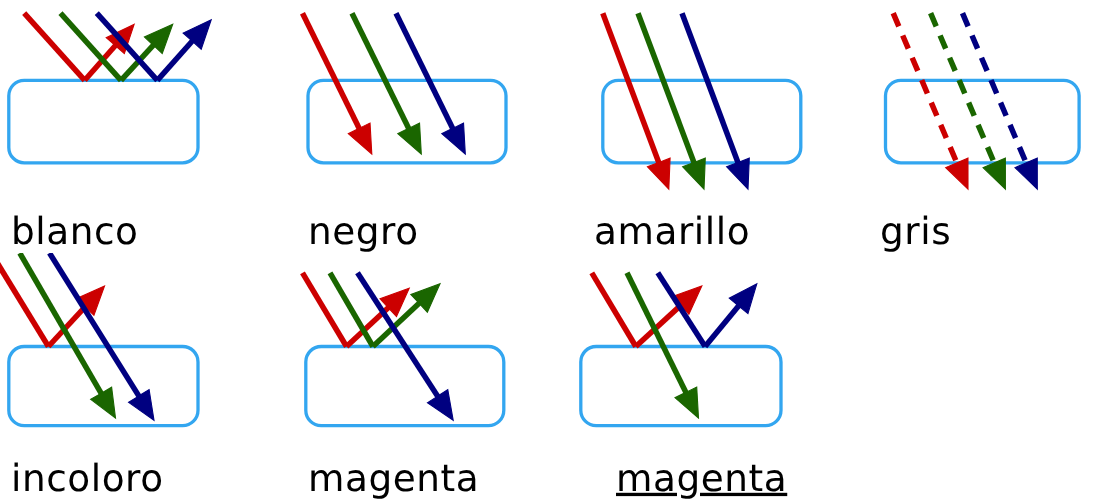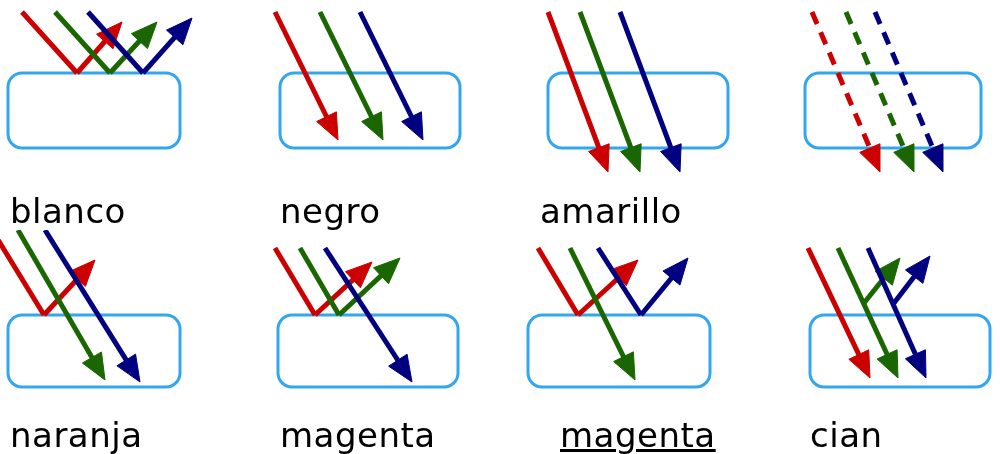--- a/index.html
+++ b/index.html
@@ -103,33 +103,34 @@
           <line x1="32" y1="12" x2="58" y2="73" stroke="#cc0000" stroke-width="5" stroke-linecap="butt" stroke-dasharray="13 9"></line>
           <line x1="58" y1="73" x2="93.36065260344512" y2="156.35010970812064" stroke="#cc0000" stroke-width="5" stroke-linecap="butt" stroke-dasharray="13 9"></line>
           <polygon points="100,172 79.71930438111177,152.3609219866612 88.02295205362658,148.83816236801854 91.6684559098526,147.29158497446812 99.97210358236741,143.76882535582547" fill="#cc0000" stroke="#cc0000" stroke-width="1" stroke-linejoin="miter"></polygon>
           <line x1="66" y1="12" x2="92" y2="73" stroke="#1a6600" stroke-width="5" stroke-linecap="butt" stroke-dasharray="13 9"></line>
           <line x1="92" y1="73" x2="127.36065260344512" y2="156.35010970812064" stroke="#1a6600" stroke-width="5" stroke-linecap="butt" stroke-dasharray="13 9"></line>
           <polygon points="134,172 113.71930438111177,152.3609219866612 122.02295205362658,148.83816236801854 125.6684559098526,147.29158497446812 133.97210358236742,143.76882535582547" fill="#1a6600" stroke="#1a6600" stroke-width="1" stroke-linejoin="miter"></polygon>
           <line x1="95" y1="12" x2="121" y2="73" stroke="#000080" stroke-width="5" stroke-linecap="butt" stroke-dasharray="13 9"></line>
           <line x1="121" y1="73" x2="156.36065260344512" y2="156.35010970812064" stroke="#000080" stroke-width="5" stroke-linecap="butt" stroke-dasharray="13 9"></line>
           <polygon points="163,172 142.71930438111178,152.3609219866612 151.0229520536266,148.83816236801854 154.6684559098526,147.29158497446812 162.97210358236742,143.76882535582547" fill="#000080" stroke="#000080" stroke-width="1" stroke-linejoin="miter"></polygon>
         </svg>
+        <div class="panel-label indent-1">gris</div>
       </div>
       <div class="panel">
         <svg width="260" height="224" viewBox="0 0 260 224" class="panel-svg">
           <rect x="8" y="85" width="172" height="72" rx="14" ry="14" fill="#ffffff" stroke="#33a6f0" stroke-width="3"></rect>
           <line x1="-8" y1="0" x2="44" y2="85" stroke="#cc0000" stroke-width="5" stroke-linecap="butt"></line>
           <line x1="44" y1="85" x2="83.44102741856844" y2="42.46555866624972" stroke="#cc0000" stroke-width="5" stroke-linecap="butt"></line>
           <polygon points="95,30 85.38752107126626,56.54430727754352 78.77344229658553,50.411252413748656 75.86970039550619,47.71869174183871 69.25562162082545,41.58563687804385" fill="#cc0000" stroke="#cc0000" stroke-width="1" stroke-linejoin="miter"></polygon>
           <line x1="18" y1="0" x2="96.47079247387862" y2="135.29446978254936" stroke="#1a6600" stroke-width="5" stroke-linecap="butt"></line>
           <polygon points="105,150 82.43998658405216,133.0280880666834 90.24256791119363,128.50259089694137 93.66809142067036,126.51578726144486 101.47067274781183,121.9902900917028" fill="#1a6600" stroke="#1a6600" stroke-width="1" stroke-linejoin="miter"></polygon>
           <line x1="45" y1="0" x2="130.99001801994595" y2="137.5840288319135" stroke="#000080" stroke-width="5" stroke-linecap="butt"></line>
           <polygon points="140,152 116.89204621586136,135.7820324359027 124.54099091798726,131.001441997074 127.8990642018474,128.9026461946614 135.54800890397328,124.12205575583272" fill="#000080" stroke="#000080" stroke-width="1" stroke-linejoin="miter"></polygon>
         </svg>
-        <div class="panel-label">naranja</div>
+        <div class="panel-label">incoloro</div>
       </div>
       <div class="panel">
         <svg width="260" height="224" viewBox="0 0 260 224" class="panel-svg">
           <rect x="18" y="85" width="180" height="72" rx="14" ry="14" fill="#ffffff" stroke="#33a6f0" stroke-width="3"></rect>
           <line x1="15" y1="18" x2="55" y2="85" stroke="#cc0000" stroke-width="5" stroke-linecap="butt"></line>
           <line x1="55" y1="85" x2="99.55029265638888" y2="43.576043670375256" stroke="#cc0000" stroke-width="5" stroke-linecap="butt"></line>
           <polygon points="112,32 100.44965232001402,57.76023036526348 94.30753973726198,51.15456211588863 91.61100250580986,48.25451264055334 85.46888992305782,41.648844391178486" fill="#cc0000" stroke="#cc0000" stroke-width="1" stroke-linejoin="miter"></polygon>
           <line x1="40" y1="18" x2="79" y2="85" stroke="#1a6600" stroke-width="5" stroke-linecap="butt"></line>
           <line x1="79" y1="85" x2="127.57883395756829" y2="39.60666335112471" stroke="#1a6600" stroke-width="5" stroke-linecap="butt"></line>
           <polygon points="140,28 128.51311645642045,53.788592564470065 122.35475743129427,47.19806799372101 119.65108761538522,44.30466696266045 113.49272859025905,37.714142391911395" fill="#1a6600" stroke="#1a6600" stroke-width="1" stroke-linejoin="miter"></polygon>
@@ -145,30 +146,14 @@
           <line x1="58" y1="85" x2="105.4683796165874" y2="41.487318684794886" stroke="#cc0000" stroke-width="5" stroke-linecap="butt"></line>
           <polygon points="118,30 106.26696326847153,55.67753588365916 100.17192711924507,49.02840553904848 97.49605759031637,46.10927514385354 91.40102144108991,39.460144799242855" fill="#cc0000" stroke="#cc0000" stroke-width="1" stroke-linejoin="miter"></polygon>
           <line x1="50" y1="18" x2="107.4899408458845" y2="134.74880294856544" stroke="#1a6600" stroke-width="5" stroke-linecap="butt"></line>
           <polygon points="115,150 93.64560555454217,131.5340898445866 101.73771128418568,127.54934081105003 105.29034306793162,125.79993879632664 113.38244879757512,121.81518976279007" fill="#1a6600" stroke="#1a6600" stroke-width="1" stroke-linejoin="miter"></polygon>
           <line x1="78" y1="18" x2="121" y2="85" stroke="#000080" stroke-width="5" stroke-linecap="butt"></line>
           <line x1="121" y1="85" x2="157.1849130932621" y2="41.11616922732041" stroke="#000080" stroke-width="5" stroke-linecap="butt"></line>
           <polygon points="168,28 159.94621187796113,55.05802093437925 152.98692679381818,49.319663057980684 149.93163090321886,46.800383990293504 142.9723458190759,41.06202611389494" fill="#000080" stroke="#000080" stroke-width="1" stroke-linejoin="miter"></polygon>
         </svg>
         <div class="panel-label indent-3">magenta</div>
       </div>
-      <div class="panel">
-        <svg width="220" height="224" viewBox="0 0 220 224" class="panel-svg">
-          <rect x="30" y="85" width="180" height="72" rx="14" ry="14" fill="#ffffff" stroke="#33a6f0" stroke-width="3"></rect>
-          <line x1="28" y1="18" x2="82.68196707701202" y2="132.65573741954134" stroke="#cc0000" stroke-width="5" stroke-linecap="butt"></line>
-          <polygon points="90,148 68.87907385983924,129.2675020624084 77.02055906429437,125.38463988797594 80.59486964186003,123.67996868944462 88.73635484631517,119.79710651501217" fill="#cc0000" stroke="#cc0000" stroke-width="1" stroke-linejoin="miter"></polygon>
-          <line x1="58" y1="18" x2="110.87601098315031" y2="132.56469046349233" stroke="#1a6600" stroke-width="5" stroke-linecap="butt"></line>
-          <polygon points="118,148 97.11693415648962,129.00269595506748 105.30672780468369,125.22279119436251 108.90224696730549,123.563320811614 117.09204061549956,119.78341605090904" fill="#1a6600" stroke="#1a6600" stroke-width="1" stroke-linejoin="miter"></polygon>
-          <line x1="84" y1="73" x2="109.38018419157478" y2="41.27476976053151" stroke="#1a6600" stroke-width="5" stroke-linecap="butt"></line>
-          <polygon points="120,28 112.3474856674583,55.17423456861745 105.30404900628217,49.539485239676544 102.21180852088777,47.06569285136103 95.16837185971164,41.43094352242012" fill="#1a6600" stroke="#1a6600" stroke-width="1" stroke-linejoin="miter"></polygon>
-          <line x1="88" y1="18" x2="139.07349221706104" y2="132.47506876237819" stroke="#000080" stroke-width="5" stroke-linecap="butt"></line>
-          <polygon points="146,148 125.36097376645569,128.73784549612714 133.59831963488799,125.06272195482659 137.21471538200458,123.44925308303608 145.45206125043688,119.77412954173553" fill="#000080" stroke="#000080" stroke-width="1" stroke-linejoin="miter"></polygon>
-          <line x1="114" y1="73" x2="139.66269307759566" y2="39.495928482027885" stroke="#000080" stroke-width="5" stroke-linecap="butt"></line>
-          <polygon points="150,26 142.9226607835173,53.32967745171604 135.7618799065825,47.84482401406386 132.61812244841602,45.436839578021434 125.45734157148121,39.95198614036926" fill="#000080" stroke="#000080" stroke-width="1" stroke-linejoin="miter"></polygon>
-        </svg>
-        <div class="panel-label indent-2">cian</div>
-      </div>
     </div>
 </div>
 
 </body></html>

